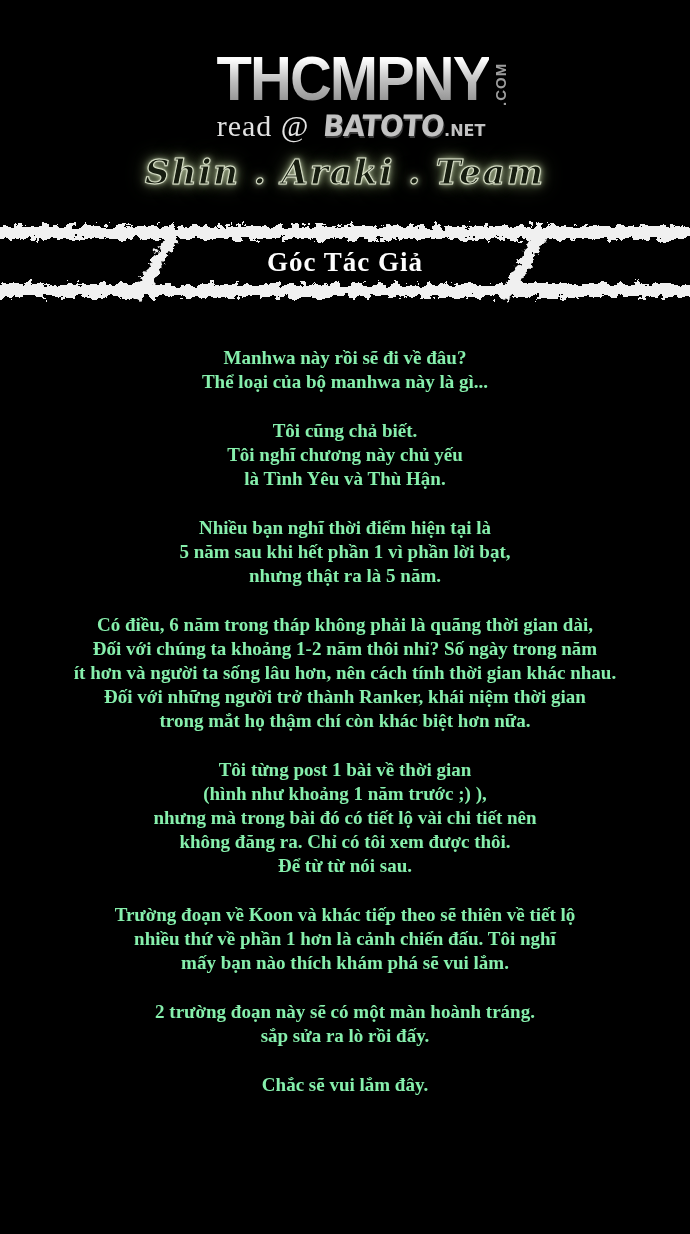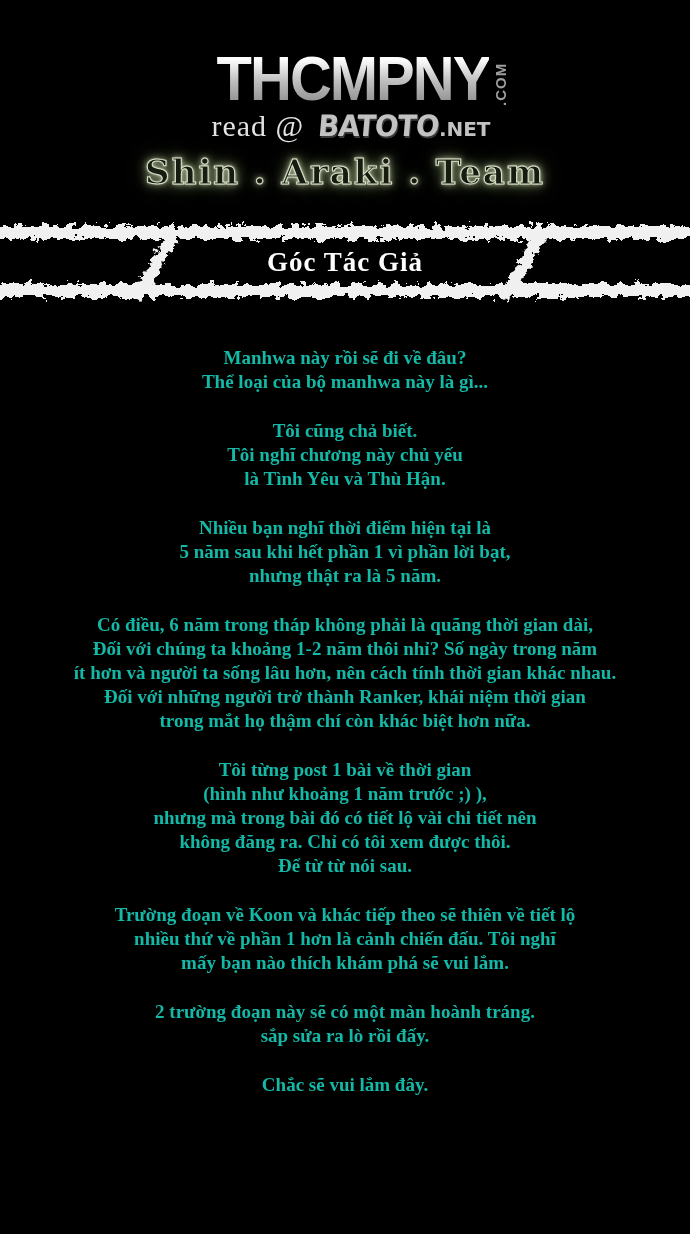--- a/index.html
+++ b/index.html
@@ -21,37 +21,37 @@
             font-family:"Liberation Sans","DejaVu Sans",sans-serif;font-weight:700;
             font-size:15px;letter-spacing:1px;color:#9d9d9d;height:58px;margin-left:3px;margin-top:2px;}
 
   .read-line{position:absolute;top:109px;left:12px;right:0;text-align:center;white-space:nowrap;}
   .read-prefix{font-size:30px;color:#e3e3e3;letter-spacing:1px;}
   .site-name{display:inline-block;font-family:"DejaVu Sans","Liberation Sans",sans-serif;
              font-weight:bold;font-size:28px;letter-spacing:-1px;color:#c2c2c2;
              transform:skewX(-5deg) scaleY(1.05);margin-left:10px;
              text-shadow:1px 1px 0 #3a3a3a;}
   .site-tld{font-family:"DejaVu Sans","Liberation Sans",sans-serif;font-weight:bold;
-            font-size:20px;color:#c2c2c2;letter-spacing:0;}
+            font-size:16px;color:#c2c2c2;letter-spacing:0;}
 
   .team{position:absolute;top:152px;left:0;right:0;text-align:center;
-        font-family:"DejaVu Serif","Liberation Serif",serif;font-weight:bold;
+        font-family:"DejaVu Serif","Liberation Serif",serif;font-weight:bold;font-style:italic;
         font-size:34px;letter-spacing:2px;color:#161c10;
         -webkit-text-stroke:1px #d9e1c8;
         text-shadow:0 0 2px #f0f5e4,0 0 6px #bdc9a6,0 0 13px #78885e,0 0 22px #4d5a39;}
 
   
   .divider{position:absolute;top:220px;left:0;width:690px;height:92px;}
   .divider svg{position:absolute;top:0;left:0;}
   .divider-title{position:absolute;top:27px;left:0;right:0;text-align:center;
                  font-weight:bold;font-size:27px;color:#fdfdfd;letter-spacing:1px;}
 
   
   .note{position:absolute;top:346px;left:0;right:0;text-align:center;
-        color:#14b8a6;font-weight:bold;font-size:19px;}
+        color:#86efac;font-weight:bold;font-size:19px;}
   .note p{margin:0 0 25px;}
   .note .line{display:block;line-height:24px;white-space:nowrap;}
 </style>
 </head>
 <body>
 
 <div class="page">
 
   <div class="logo">
     <span class="logo-main">THCMPNY</span>

